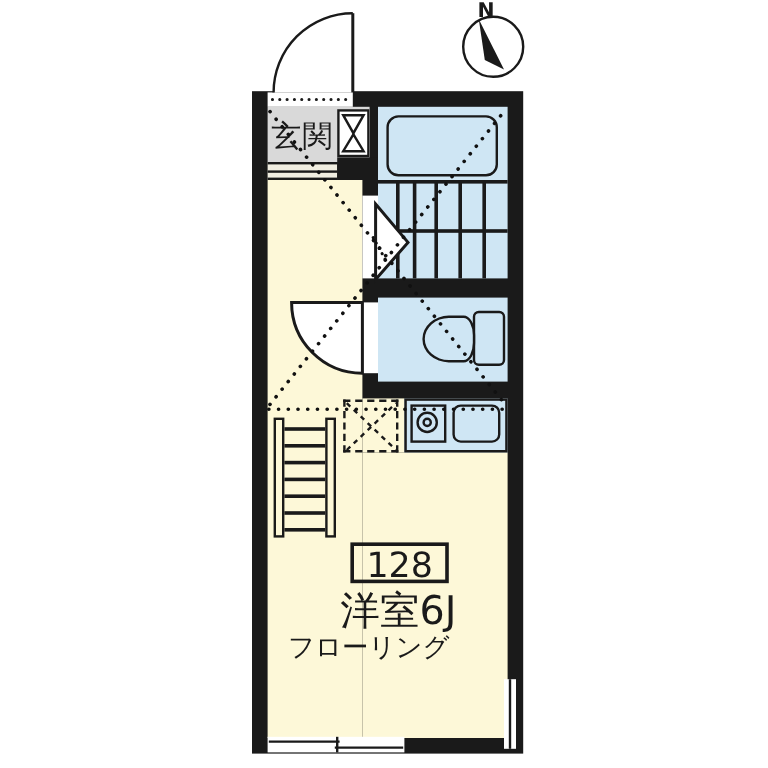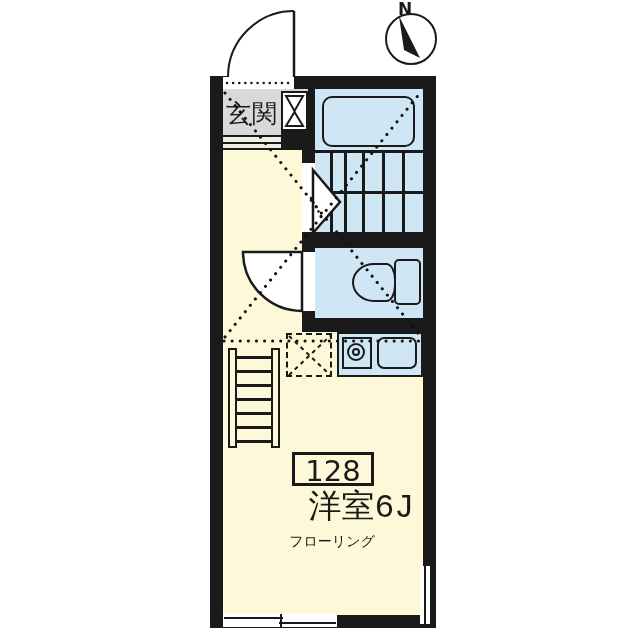--- a/index.html
+++ b/index.html
@@ -75,22 +75,22 @@
   <div class="abs line" style="left:237px;top:398px;width:34px;height:2.5px;"></div>
   <div class="abs line" style="left:237px;top:412px;width:34px;height:2.5px;"></div>
   <div class="abs line" style="left:237px;top:426px;width:34px;height:2.5px;"></div>
   <div class="abs line" style="left:237px;top:440px;width:34px;height:2.5px;"></div>
 
   <div class="abs txt" style="left:226px;top:99px;font-size:25px;line-height:30px;letter-spacing:1px;">玄関</div>
 
   <div class="abs" style="left:292px;top:452px;width:82px;height:34px;border:3px solid #1a1a1a;text-align:center;">
     <span style="font-size:29px;line-height:33px;">128</span>
   </div>
-  <div class="abs txt" style="left:250px;top:491px;width:164px;text-align:right;font-size:33px;line-height:36px;font-family:Liberation Mono, monospace;">洋室6J</div>
-  <div class="abs txt" style="left:240px;top:528px;width:184px;text-align:center;font-size:14px;line-height:26px;">フローリング</div>
+  <div class="abs txt" style="left:250px;top:491px;width:164px;text-align:center;font-size:33px;line-height:36px;">洋室6J</div>
+  <div class="abs txt" style="left:240px;top:528px;width:184px;text-align:left;font-size:22px;line-height:26px;">フローリング</div>
 
   <div class="abs" style="left:385px;top:13px;width:52px;height:52px;border:2.5px solid #1a1a1a;border-radius:50%;background:#ffffff;"></div>
   <div class="abs txt" style="left:398px;top:0px;font-size:17px;line-height:18px;font-weight:bold;background:transparent;">N</div>
 
   <svg class="overlay" width="640" height="640" viewBox="0 0 640 640">
 
     <polygon points="399,16 420,58 404,50" fill="#1a1a1a"></polygon>
 
     <path d="M 294 11 A 66 66 0 0 0 228 77 L 294 77 Z" fill="#ffffff" stroke="none"></path>
     <path d="M 294 11 A 66 66 0 0 0 228 77" fill="none" stroke="#1a1a1a" stroke-width="2"></path>

